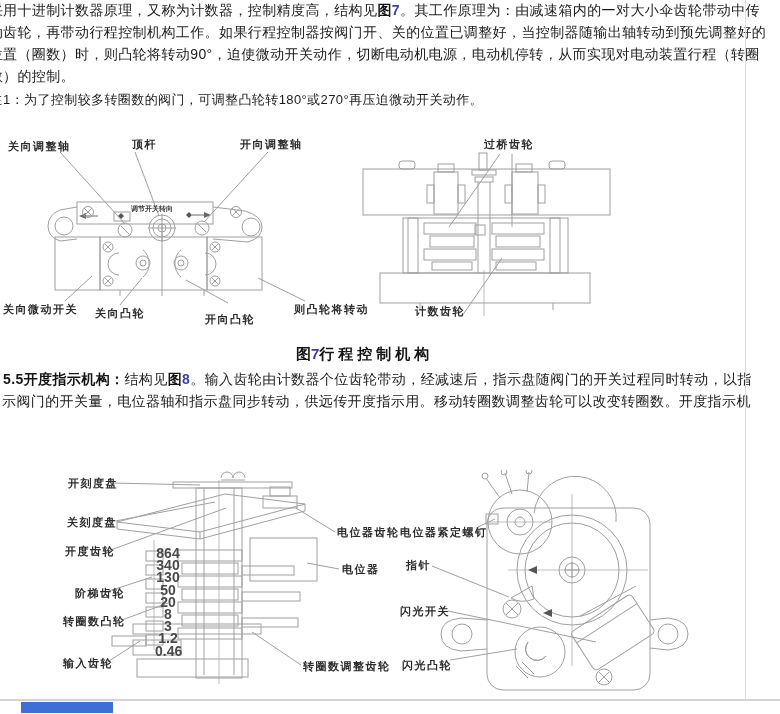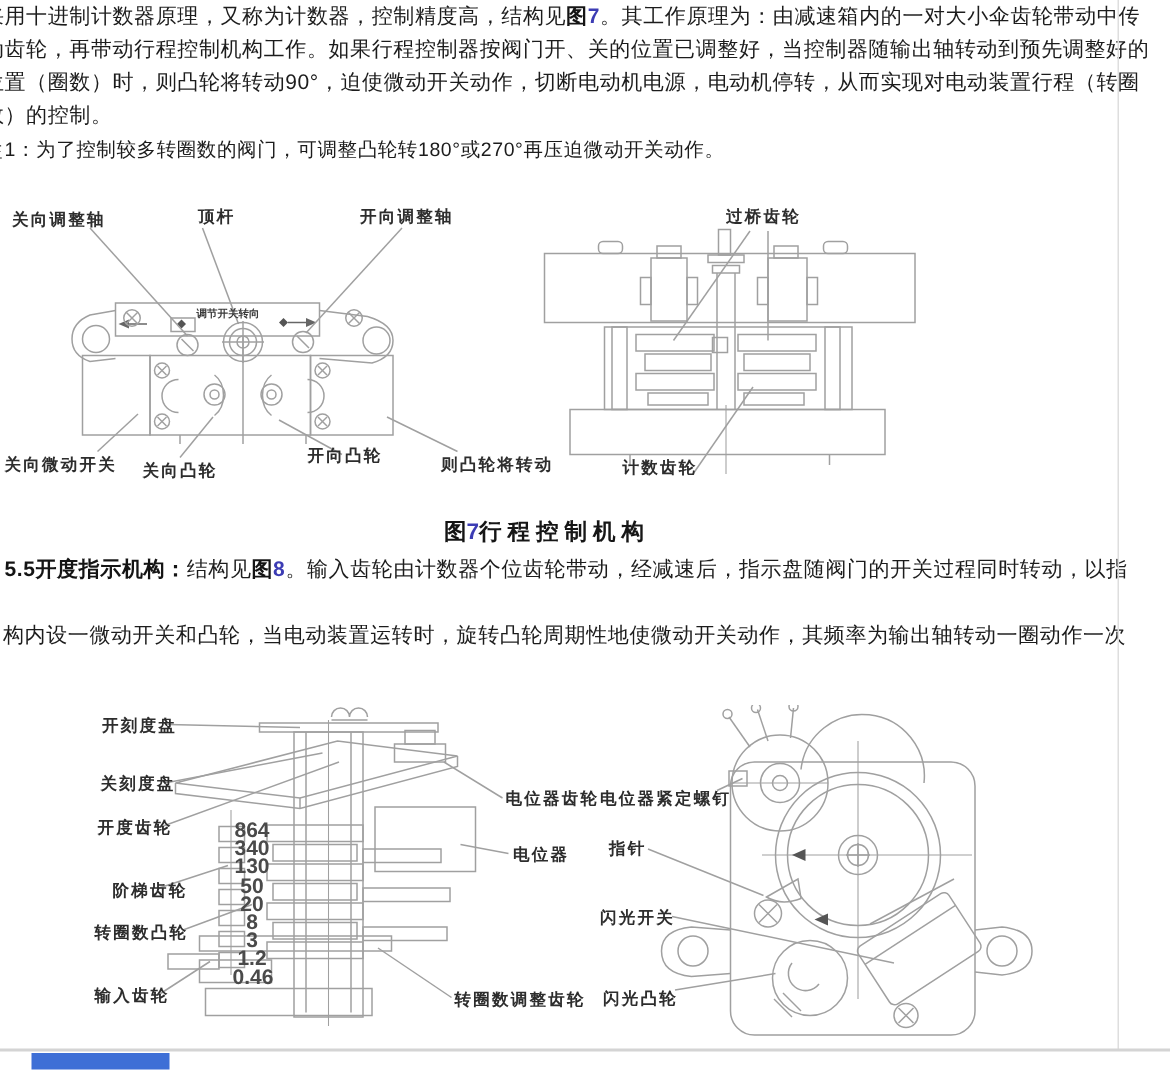--- a/index.html
+++ b/index.html
@@ -143,33 +143,33 @@
     <line x1="512" y1="24" x2="512" y2="97"></line>
     <line x1="462" y1="186" x2="502" y2="128"></line>
   </svg>
 
   <div class="flabel" style="left:8px;top:139px;">关向调整轴</div>
   <div class="flabel" style="left:120px;top:137px;margin-left:12px;">顶杆</div>
   <div class="flabel" style="left:240px;top:137px;">开向调整轴</div>
   <div class="flabel" style="left:484px;top:137px;">过桥齿轮</div>
   <div class="flabel" style="left:3px;top:302px;">关向微动开关</div>
   <div class="flabel" style="left:95px;top:306px;">关向凸轮</div>
-  <div class="flabel" style="left:205px;top:296px;">开向凸轮</div>
+  <div class="flabel" style="left:205px;top:312px;">开向凸轮</div>
   <div class="flabel" style="left:294px;top:302px;">则凸轮将转动</div>
   <div class="flabel" style="left:415px;top:304px;">计数齿轮</div>
   <div class="tinytxt" style="left:131px;top:204px;">调节开关转向</div>
 
   <div class="caption">
     <span class="b">图</span><span class="lnk">7</span><span class="ttl">行程控制机构</span>
   </div>
 
   <div class="bodyline" style="top:371px;left:3px;">
     <span class="b">5.5开度指示机构：</span><span>结构见</span><span class="b">图</span><span class="lnk">8</span><span>。输入齿轮由计数器个位齿轮带动，经减速后，指示盘随阀门的开关过程同时转动，以指</span>
   </div>
-  <div class="bodyline" style="top:415px;left:2px;">构内设一微动开关和凸轮，当电动装置运转时，旋转凸轮周期性地使微动开关动作，其频率为输出轴转动一圈动作一次</div>
+  <div class="bodyline" style="top:393px;left:2px;">示阀门的开关量，电位器轴和指示盘同步转动，供远传开度指示用。移动转圈数调整齿轮可以改变转圈数。开度指示机</div>
 
   <svg style="top:470px;" width="760" height="232" viewBox="0 0 760 232" fill="none" stroke="#a0a0a0" stroke-width="1">
 
     <path d="M221,8 A6 6 0 0 1 233,8 M233,8 A6 6 0 0 1 245,8"></path>
     <line x1="221" y1="10" x2="245" y2="10"></line>
     <rect x="173" y="12" width="119" height="6"></rect>
     <rect x="196" y="18" width="46" height="190"></rect>
     <line x1="204" y1="18" x2="204" y2="205"></line>
       <line x1="234" y1="18" x2="234" y2="205"></line>
     <line x1="219" y1="10" x2="219" y2="214" stroke-width="0.7"></line>

